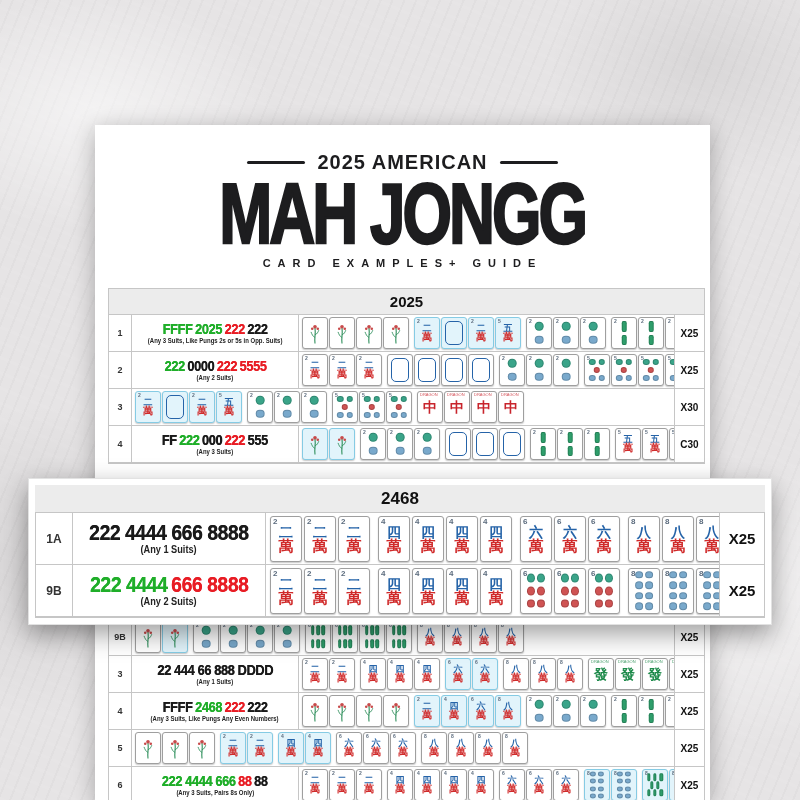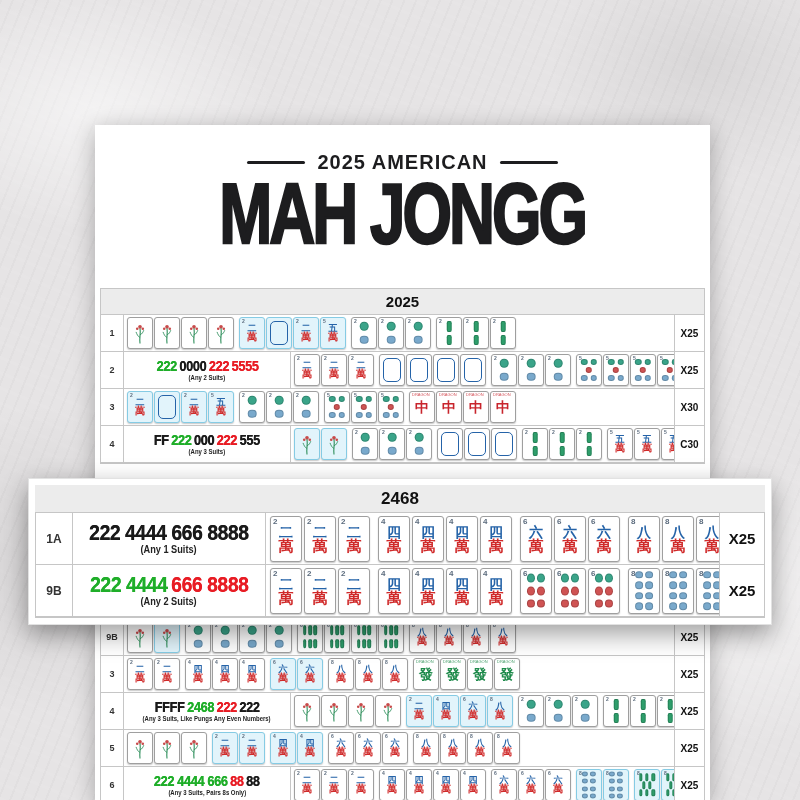--- a/index.html
+++ b/index.html
@@ -24,21 +24,21 @@
   .kicker{display:flex;align-items:center;justify-content:center;gap:12px;font-weight:bold;
     font-size:20px;letter-spacing:1px;}
   .kicker .line{width:58px;height:3px;background:#1d1d1f;border-radius:2px;}
   .bigtitle{margin-top:0px;line-height:.92;}
   .bigtitle span{display:inline-block;font-size:86px;font-weight:bold;letter-spacing:-4px;
     transform:scaleX(.74);-webkit-text-stroke:2.4px #1d1d1f;}
   .subtitle{margin-top:4px;font-size:11px;font-weight:bold;letter-spacing:7px;}
   
   .band{display:flex;align-items:center;justify-content:center;background:#ececec;
     font-weight:bold;color:#111;border-bottom:1px solid #c6c6c6;}
-  .tbl{background:#0369a1;border:1px solid #c6c6c6;}
+  .tbl{background:#0369a1;border:1px solid #c6c6c6;margin-left:8px;}
   .chunk1{position:absolute;left:5px;right:5px;top:163px;}
   .chunk1 .band{height:25px;font-size:15px;}
   .chunk2{position:absolute;left:5px;right:5px;top:493px;border-top:1px solid #c6c6c6;}
   .row{display:flex;align-items:stretch;border-bottom:1px solid #c6c6c6;background:#fff;}
   .cell-num{display:flex;align-items:center;justify-content:center;font-weight:bold;color:#333;
     border-right:1px solid #c6c6c6;}
   .cell-hand{display:flex;flex-direction:column;align-items:center;justify-content:center;
     border-right:1px solid #c6c6c6;line-height:1.08;}
   .hand-line{display:inline-block;font-weight:bold;white-space:nowrap;transform:scaleX(.88);}
   .hand-line span{margin:0 .1em;text-shadow:.35px 0 0 currentColor;}
@@ -101,27 +101,32 @@
 <div class="stage">
 
   <div class="card">
     <div class="masthead">
       <div class="kicker">
         <span class="line"></span>
         <span>2025 AMERICAN</span>
         <span class="line"></span>
       </div>
       <div class="bigtitle"><span>MAH JONGG</span></div>
+      <div class="subtitle">CARD EXAMPLES+ GUIDE</div>
     </div>
 
     <div class="tbl chunk1 sz-s">
       <div class="band">2025</div>
       <div id="rows-main">
           <div class="row">
             <div class="cell-num">1</div>
+            <div class="cell-hand">
+              <div class="hand-line"><span style="color: rgb(31, 174, 41);">FFFF</span><span style="color: rgb(31, 174, 41);">2025</span><span style="color: rgb(232, 28, 36);">222</span><span style="color: rgb(26, 26, 26);">222</span></div>
+              <div class="hand-note">(Any 3 Suits, Like Pungs 2s or 5s in Opp. Suits)</div>
+            </div>
             <div class="cell-tiles">
               <div class="tgroup">
                 <div class="tile">
                   <svg viewBox="0 0 20 26">
                     <path d="M10 24 C 9 18, 11 13, 10 6" stroke="#2e8f5b" fill="none" stroke-width="1.3"></path>
                     <path d="M10 17 C 7.5 16, 6.3 13, 5.4 10.6" stroke="#2e8f5b" fill="none" stroke-width="1"></path>
                     <path d="M10 14 C 12.5 13, 13.6 10.6, 14.4 8.6" stroke="#2e8f5b" fill="none" stroke-width="1"></path>
                     <circle cx="10" cy="4.6" r="2.1" fill="#c84a4a"></circle>
                     <circle cx="6.8" cy="7" r="1.5" fill="#c84a4a"></circle>
                     <circle cx="13.2" cy="7" r="1.5" fill="#c84a4a"></circle>
@@ -629,20 +634,24 @@
                   <span class="crak-n">八</span>
                   <span class="crak-w">萬</span>
                 </div>
               </div>
             </div>
           </div>
           <div class="cell-val">X25</div>
         </div>
         <div class="row">
           <div class="cell-num">3</div>
+          <div class="cell-hand">
+            <div class="hand-line"><span style="color: rgb(26, 26, 26);">22 444 66 888 DDDD</span></div>
+            <div class="hand-note">(Any 1 Suits)</div>
+          </div>
           <div class="cell-tiles">
             <div class="tgroup">
               <div class="tile">
                 <span class="tl-num">2</span>
                 <div class="crak">
                   <span class="crak-n">二</span>
                   <span class="crak-w">萬</span>
                 </div>
               </div>
               <div class="tile">

